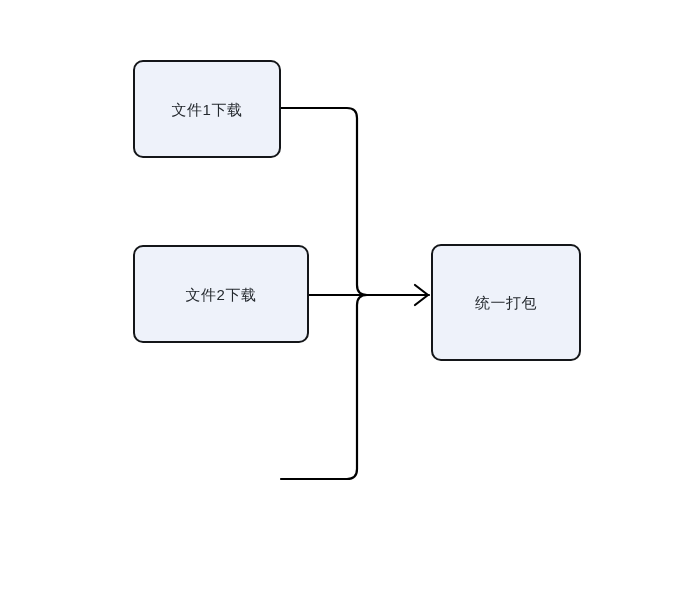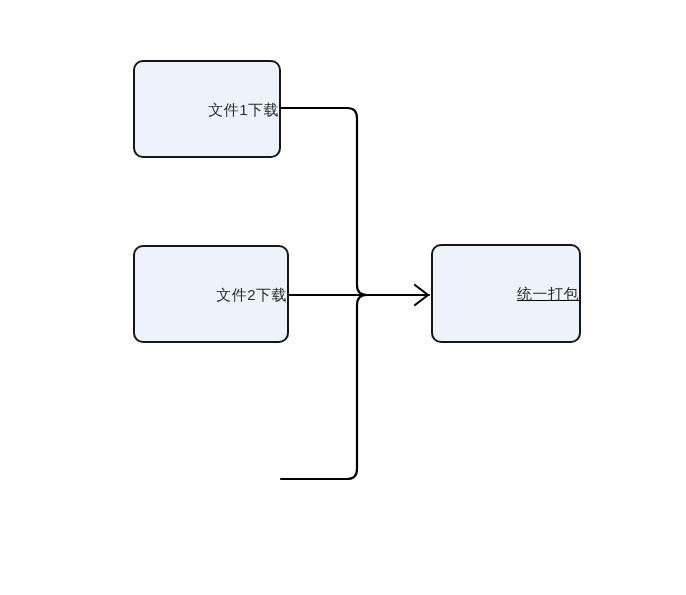--- a/index.html
+++ b/index.html
@@ -22,37 +22,37 @@
     left: 0;
     top: 0;
     width: 686px;
     height: 595px;
   }
   .node {
     position: absolute;
     box-sizing: border-box;
     display: flex;
     align-items: center;
-    justify-content: flex-end;
+    justify-content: center;
     background: #eef2fa;
     border: 2px solid #141619;
     border-radius: 10px;
   }
   .node-label {
     font-size: 15px;
     color: #24292e;
     letter-spacing: 0.5px;
     line-height: 1;
     white-space: nowrap;
     user-select: none;
   }
   #node-file1 { left: 133px; top: 60px;  width: 148px; height: 98px; }
-  #node-file2 { left: 133px; top: 245px; width: 156px; height: 98px; }
+  #node-file2 { left: 133px; top: 245px; width: 176px; height: 98px; }
   #node-file3 { left: 133px; top: 430px; width: 148px; height: 98px; }
-  #node-pack  { left: 431px; top: 244px; width: 150px; height: 99px; text-decoration: underline; }
+  #node-pack  { left: 431px; top: 244px; width: 150px; height: 117px; }
 </style>
 </head>
 <body>
 
 <div id="canvas">
 
   <svg class="diagram-svg" viewBox="0 0 686 595">
     <g fill="none" stroke="#000000" stroke-width="2.2" stroke-linecap="round" stroke-linejoin="round">
       <path d="M 281 108 L 347 108 Q 357 108 357 118 L 357 285 Q 357 295 367 295"></path>
       <path d="M 281 295 L 429 295"></path>

